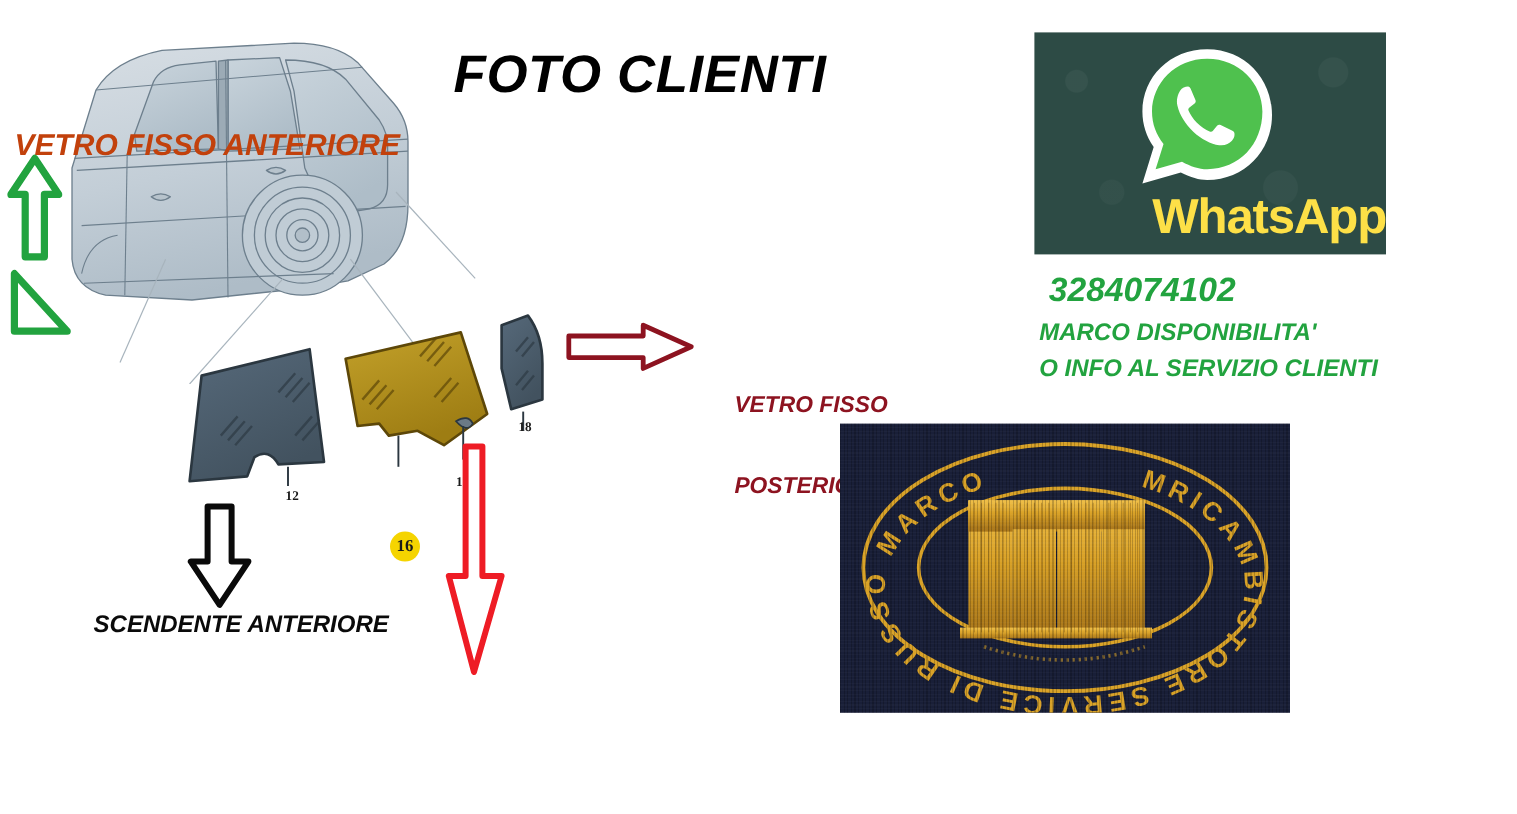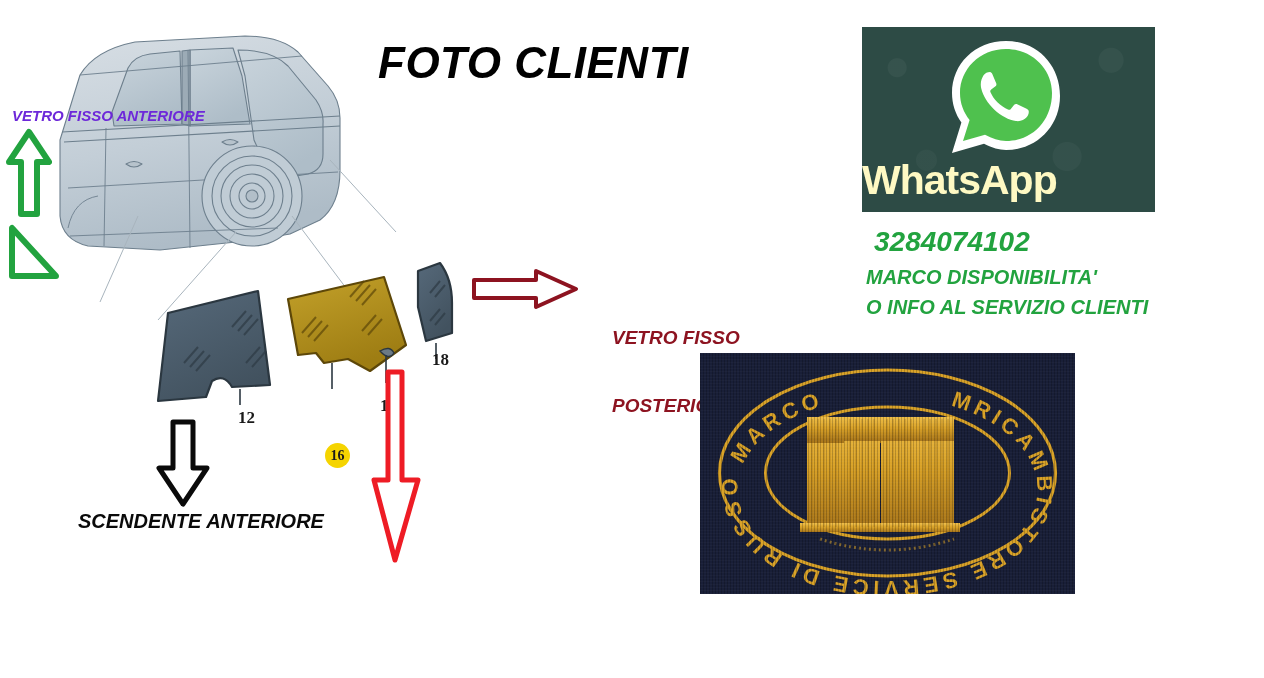--- a/index.html
+++ b/index.html
@@ -22,36 +22,36 @@
   }
 
   
   #car-wrap { left: 40px; top: 20px; width: 400px; height: 300px; }
 
   
   .anno {
     font-weight: bold; font-style: italic;
     white-space: pre; line-height: 1.05;
   }
-  #lbl-vetro-ant { left: 12px; top: 108px; font-size: 15px; color: #6d28d9; }
+  #lbl-vetro-ant { left: 12px; top: 108px; font-size: 25px; color: #c2410c; }
   #lbl-vetro-post { left: 612px; top: 281px; font-size: 19px; color: #8d1320; line-height: 1.2; }
   #lbl-scend-ant { left: 78px; top: 511px; font-size: 20px; color: #0a0a0a; }
   #lbl-scend-post { left: 348px; top: 586px; font-size: 20px; color: #ee1c25; }
 
   
   #arrow-green { left: 6px; top: 128px; }
   #tri-green  { left: 6px; top: 222px; }
   #arrow-black { left: 155px; top: 418px; }
   #arrow-red { left: 368px; top: 368px; }
   #arrow-maroon { left: 470px; top: 268px; }
 
   
   #parts { left: 140px; top: 255px; width: 340px; height: 190px; }
   .partnum {
-    font-size: 17px; font-weight: bold; color: #1a1a1a;
+    font-size: 11px; font-weight: bold; color: #1a1a1a;
     font-family: "Liberation Serif", serif;
   }
   #num14 { left: 238px; top: 408px; }
   #num17 { left: 380px; top: 396px; }
   #num18 { left: 432px; top: 350px; }
   #num16 {
     left: 325px; top: 395px;
     width: 25px; height: 25px; border-radius: 50%;
     background: #f5d400;
     display: flex; align-items: center; justify-content: center;
@@ -71,21 +71,21 @@
     background:
       radial-gradient(circle at 12% 22%, rgba(255,255,255,.045) 0 9px, transparent 10px),
       radial-gradient(circle at 85% 18%, rgba(255,255,255,.04) 0 12px, transparent 13px),
       radial-gradient(circle at 70% 70%, rgba(255,255,255,.035) 0 14px, transparent 15px),
       radial-gradient(circle at 22% 72%, rgba(255,255,255,.03) 0 10px, transparent 11px),
       radial-gradient(circle at 50% 40%, rgba(255,255,255,.025) 0 16px, transparent 17px);
   }
   #wa-logo { position: absolute; left: 80px; top: 8px; }
   #wa-word {
     position: absolute; left: 0; right: 0; bottom: 8px;
-    text-align: left; color: #fef9c3;
+    text-align: right; color: #fde047;
     font-size: 41px; font-weight: bold; letter-spacing: -1px;
   }
 
   
   .contact {
     font-weight: bold; font-style: italic; color: #22a33f;
     white-space: nowrap;
   }
   #phone { left: 874px; top: 226px; font-size: 28px; }
   #line1 { left: 866px; top: 266px; font-size: 20px; }

